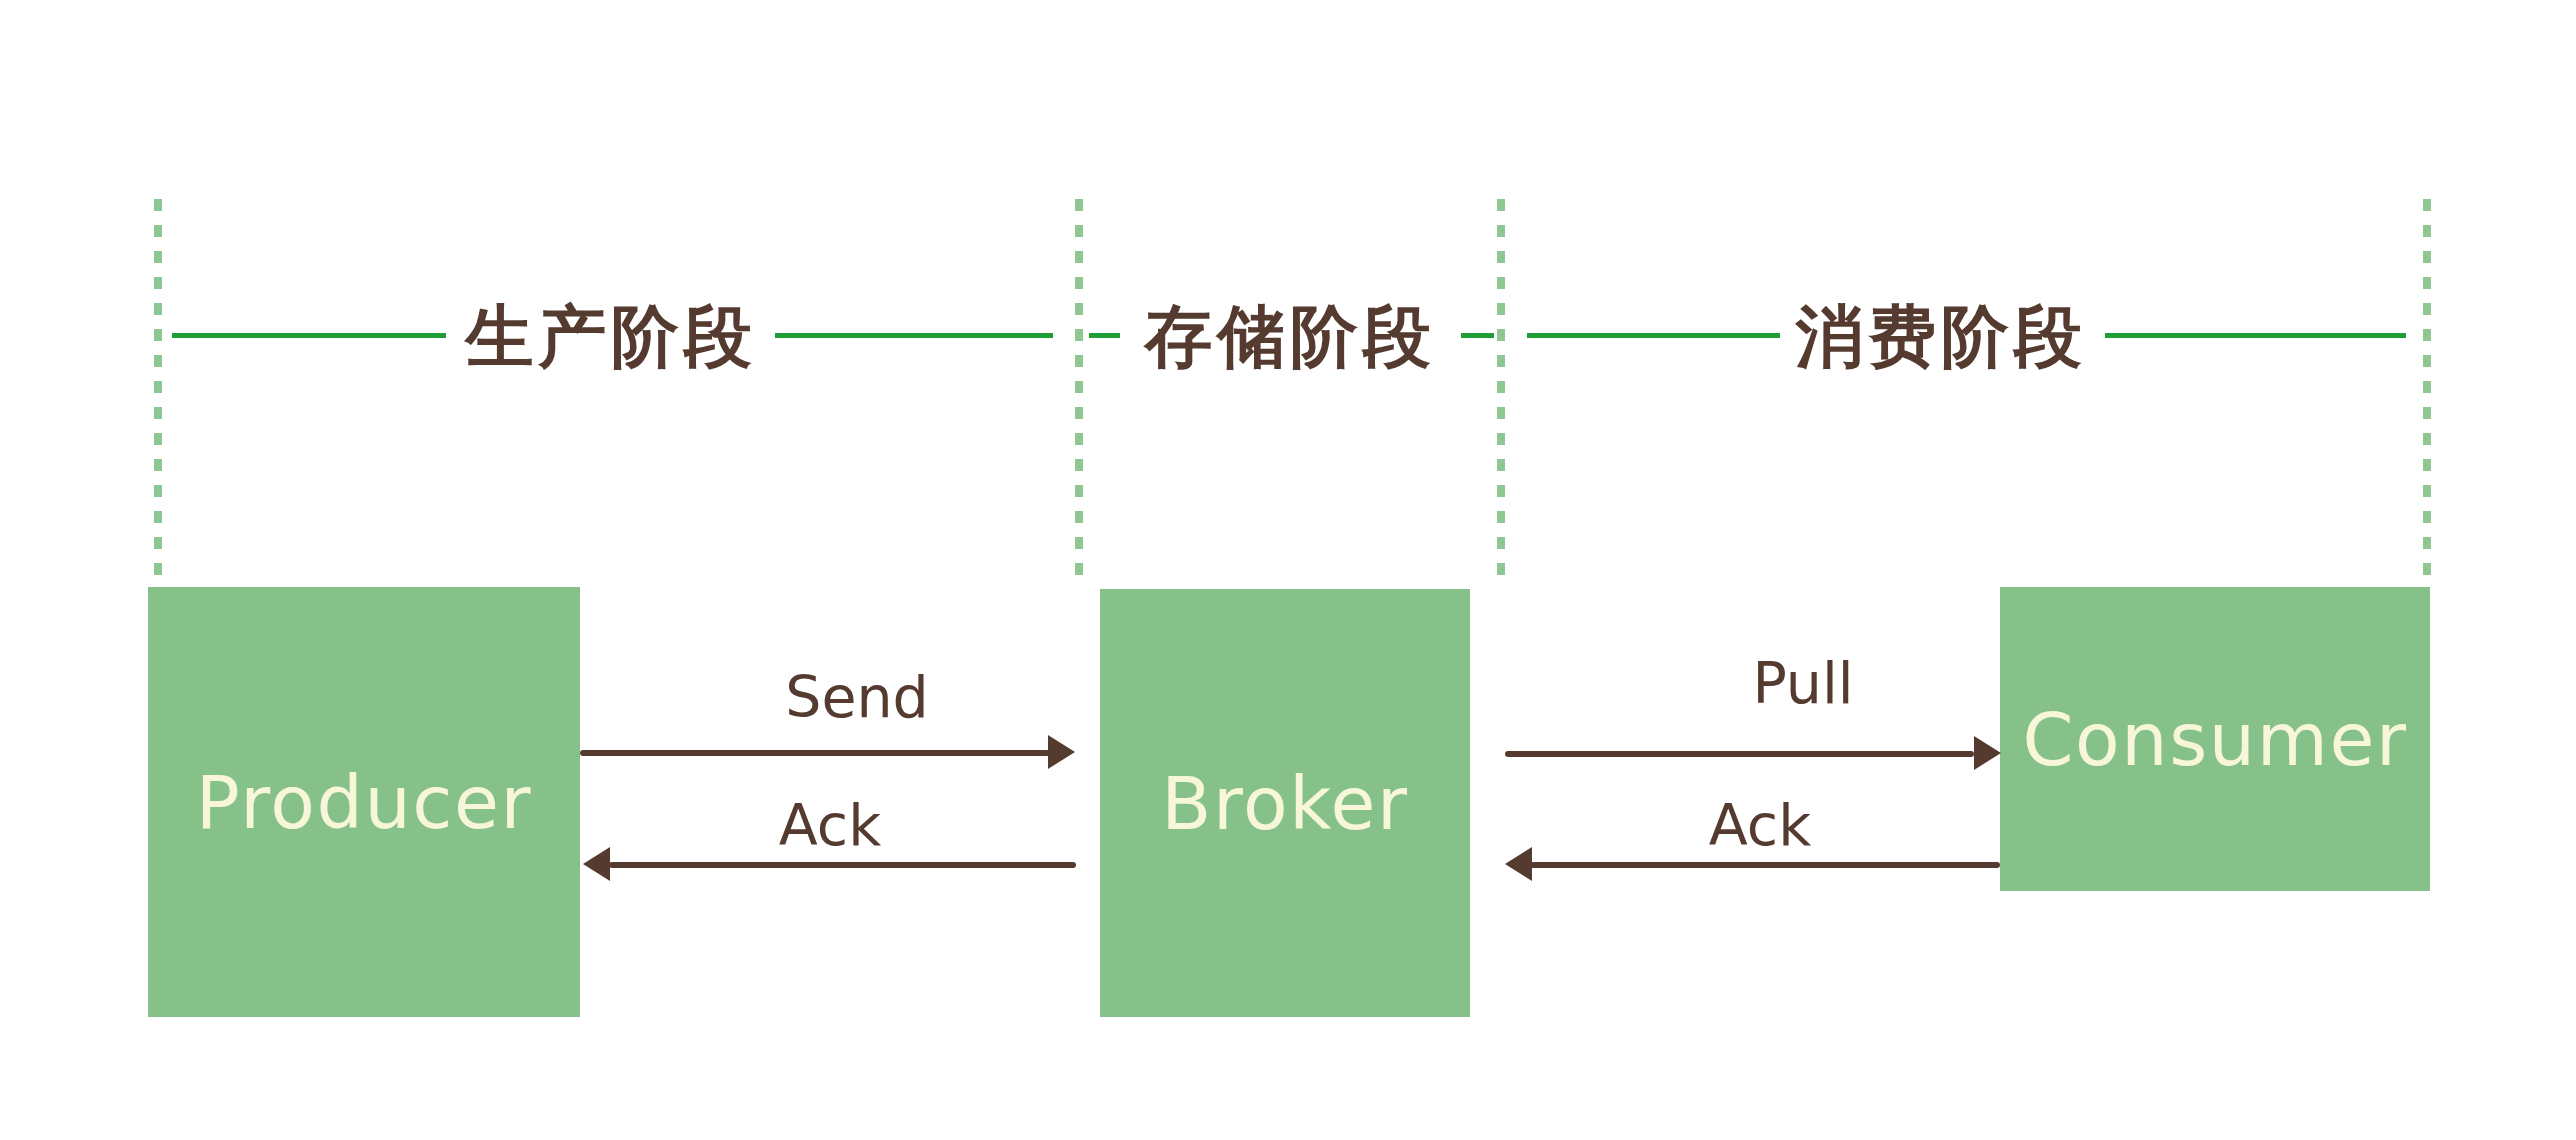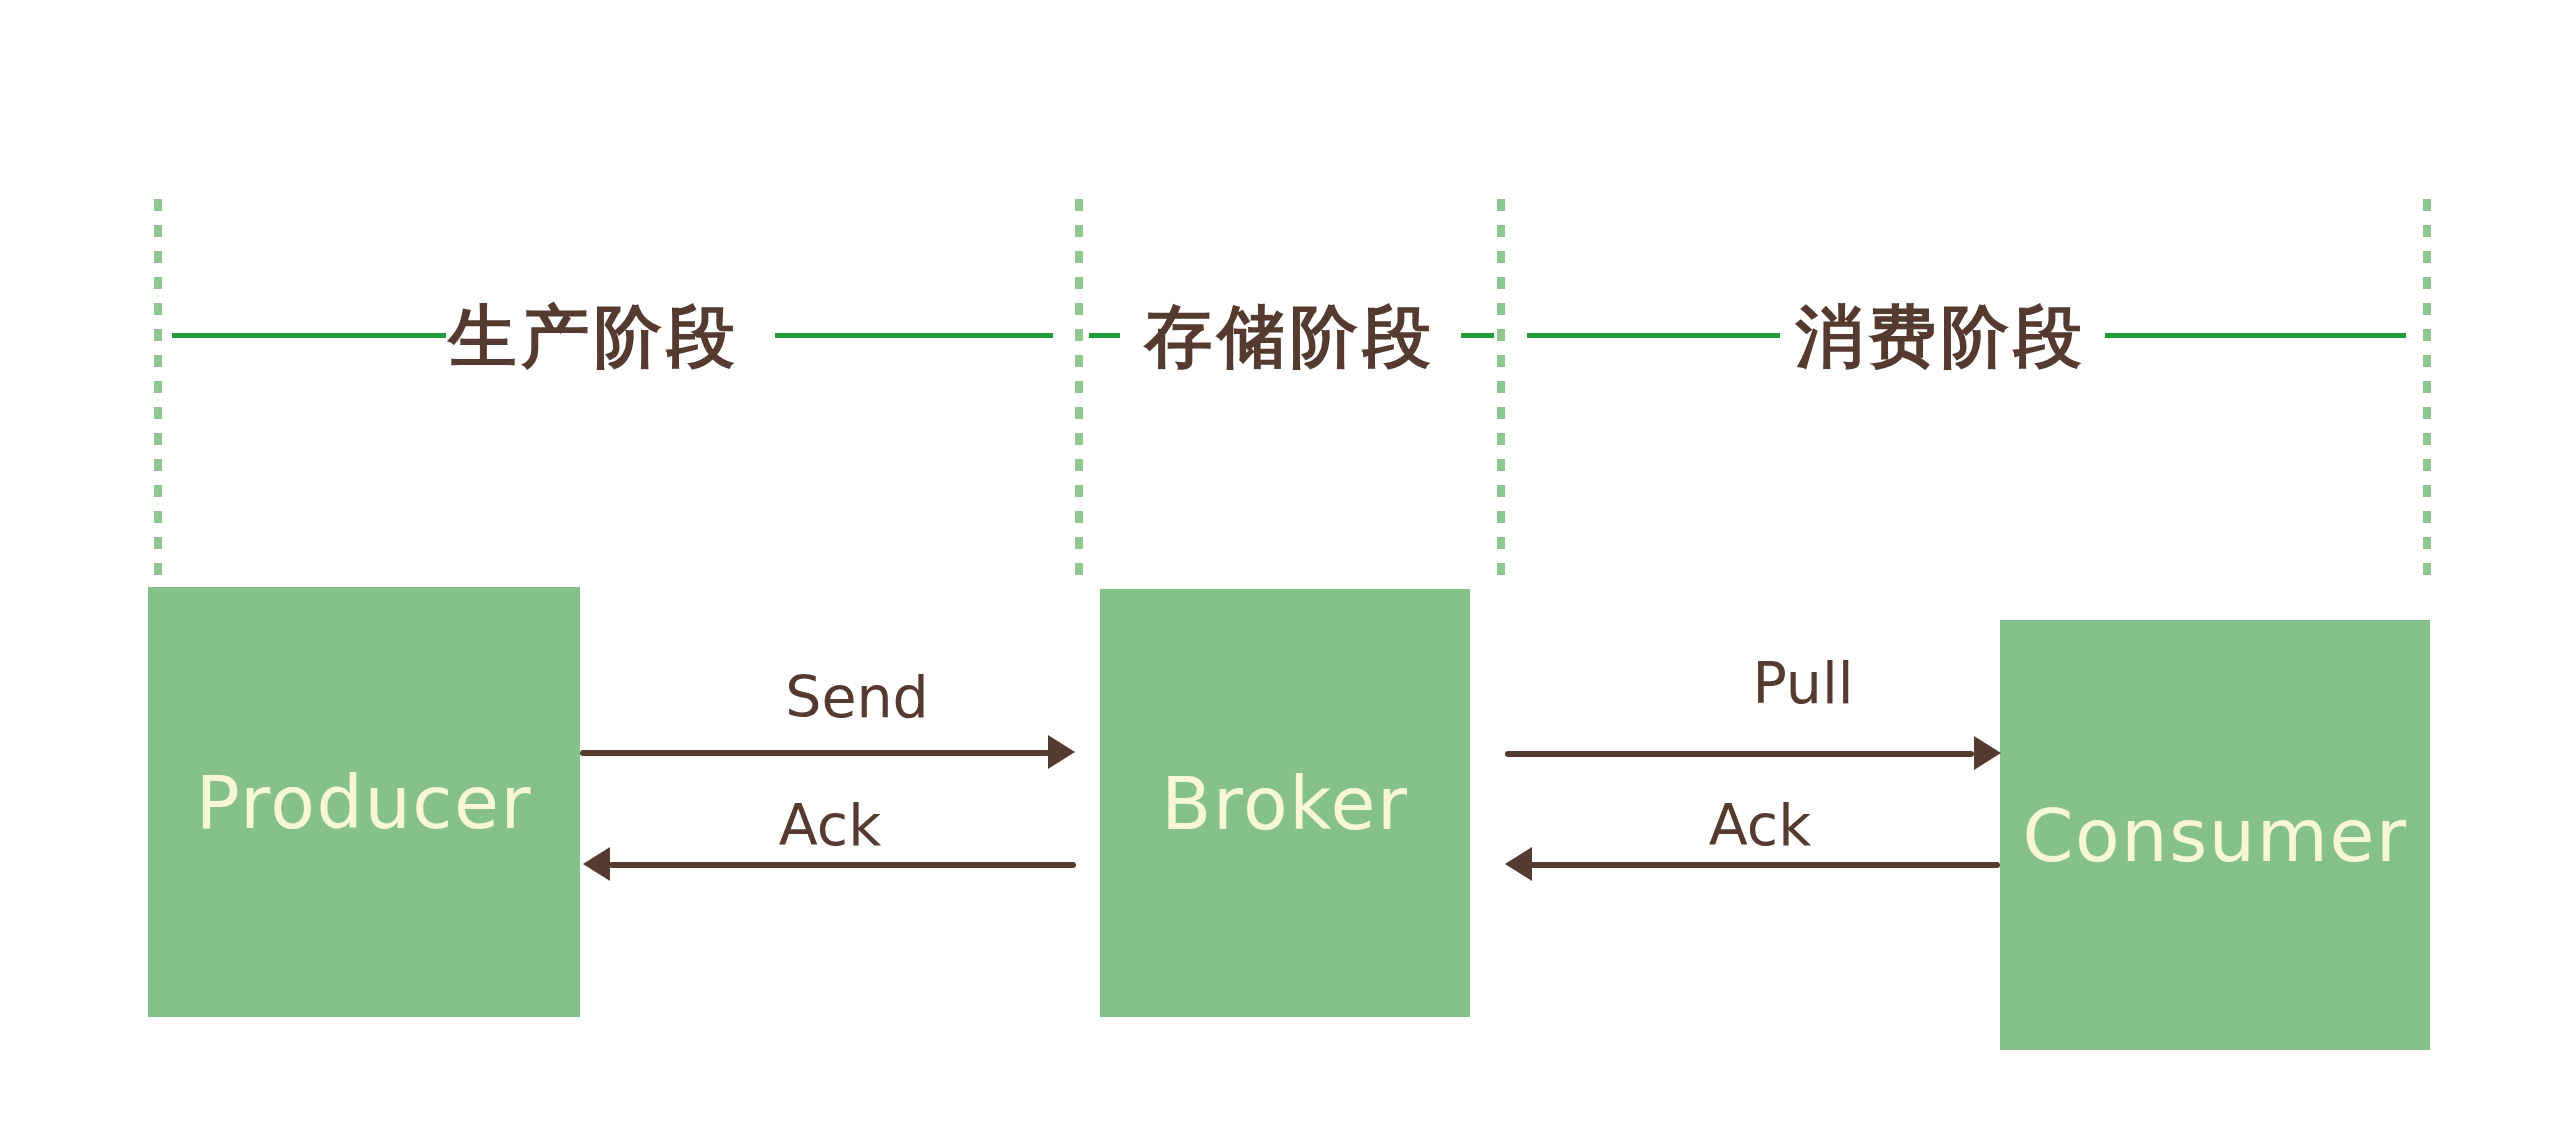--- a/index.html
+++ b/index.html
@@ -78,31 +78,31 @@
   <div class="vline" style="left:1497px;top:199px;height:389px;"></div>
   <div class="vline" style="left:2423px;top:199px;height:388px;"></div>
 
   <div class="ruler-seg" style="left:172px;width:274px;"></div>
   <div class="ruler-seg" style="left:775px;width:278px;"></div>
   <div class="ruler-seg" style="left:1089px;width:31px;"></div>
   <div class="ruler-seg" style="left:1461px;width:33px;"></div>
   <div class="ruler-seg" style="left:1527px;width:253px;"></div>
   <div class="ruler-seg" style="left:2105px;width:301px;"></div>
 
-  <div class="phase-label" style="left:594px;font-family:Liberation Serif, serif;">生产阶段</div>
+  <div class="phase-label" style="left:611px;font-family:Liberation Serif, serif;">生产阶段</div>
   <div class="phase-label" style="left:1290px;">存储阶段</div>
   <div class="phase-label" style="left:1941px;">消费阶段</div>
 
   <div class="node" style="left:148px;top:587px;width:432px;height:430px;">
     <span class="node-label">Producer</span>
   </div>
   <div class="node" style="left:1075px;top:589px;width:370px;height:428px;margin-left:25px;">
     <span class="node-label">Broker</span>
   </div>
-  <div class="node" style="left:2000px;top:620px;width:430px;height:430px;">
+  <div class="node" style="left:2000px;top:587px;width:430px;height:304px;">
     <span class="node-label">Consumer</span>
   </div>
 
   <div class="arrow-label" style="left:827px;top:697px;margin-left:30px;">Send</div>
   <div class="arrow-line" style="left:580px;top:750px;width:470px;"></div>
   <div class="arrow-head right" style="left:1048px;top:735px;"></div>
 
   <div class="arrow-label" style="left:830px;top:825px;">Ack</div>
   <div class="arrow-line" style="left:609px;top:862px;width:467px;"></div>
   <div class="arrow-head left" style="left:583px;top:847px;"></div>

